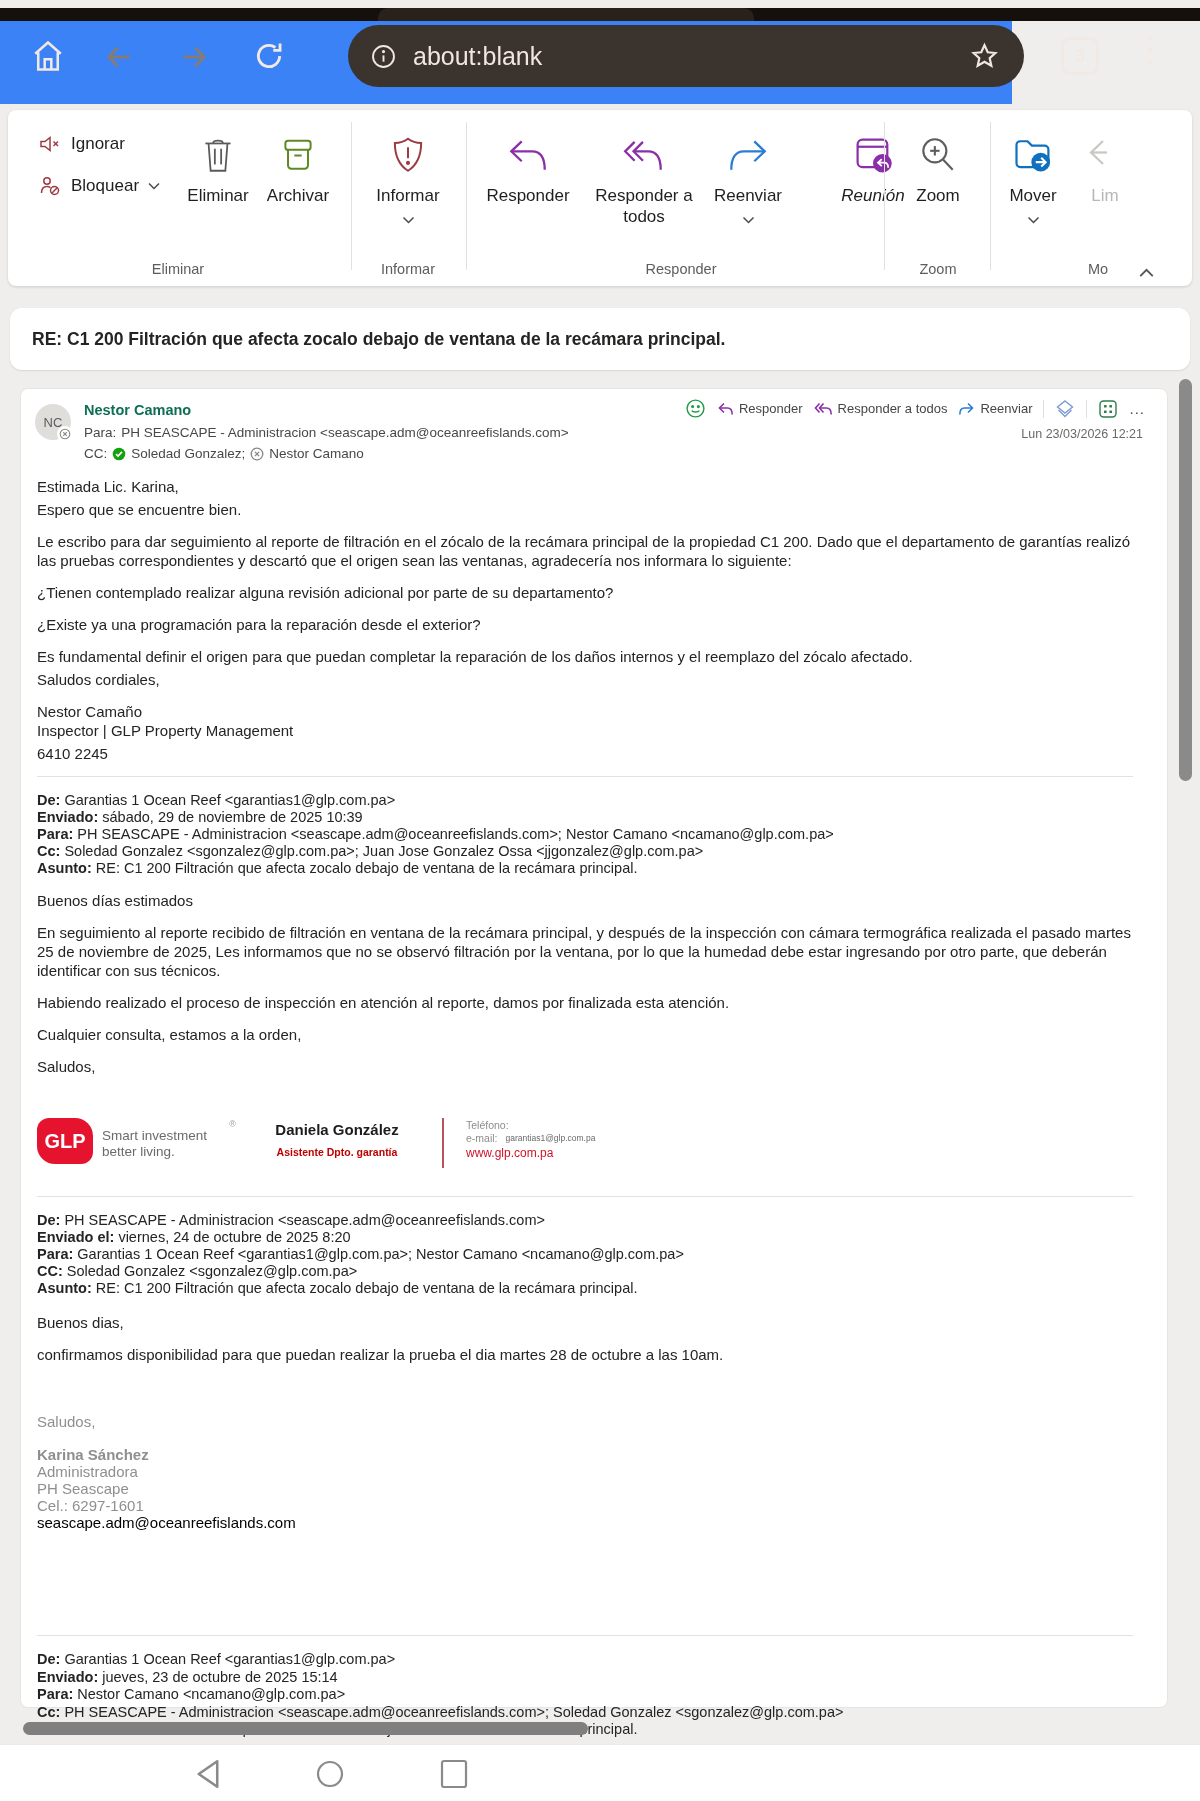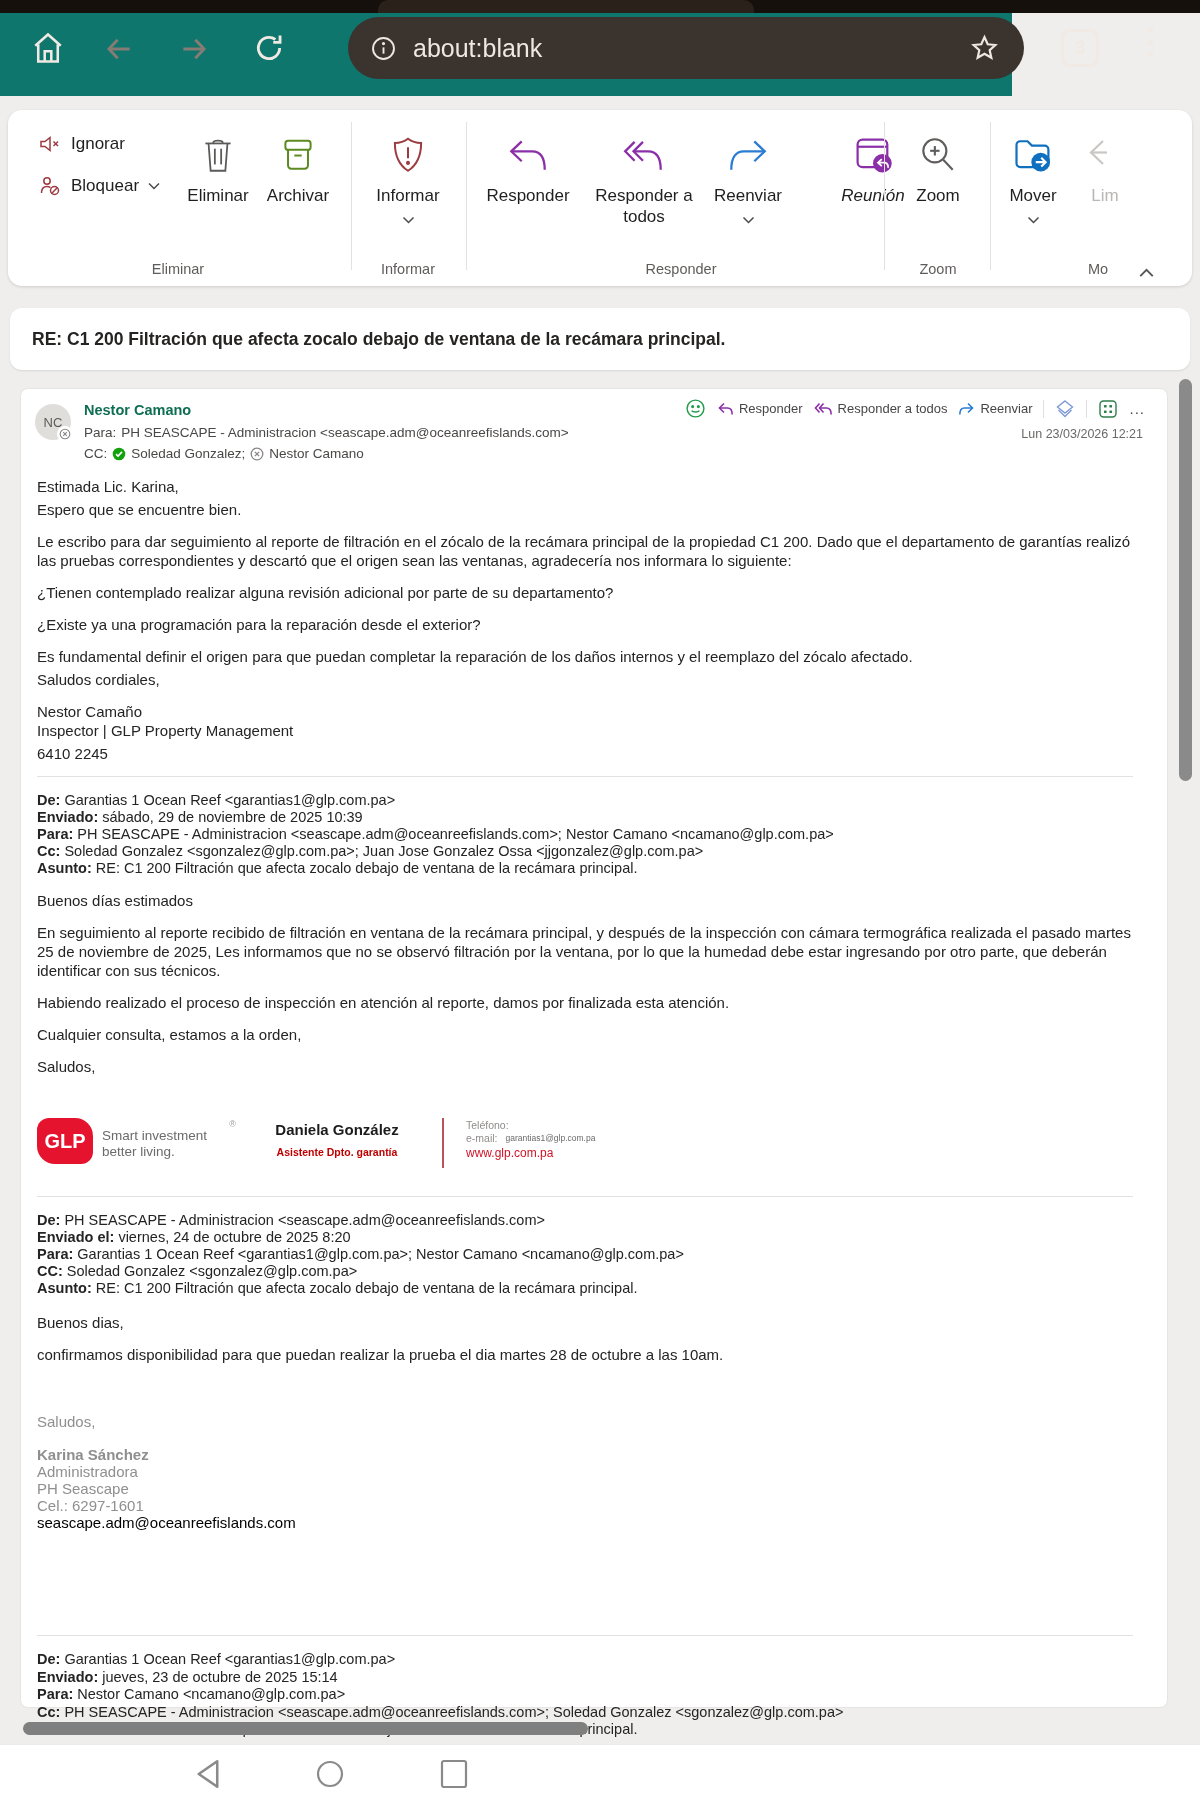--- a/index.html
+++ b/index.html
@@ -2,35 +2,35 @@
 <html><head>
 <meta charset="utf-8">
 <style>
   html,body{margin:0;padding:0;}
   body{width:1200px;height:1801px;position:relative;background:#efeeec;
        font-family:"Liberation Sans",sans-serif;overflow:hidden;-webkit-font-smoothing:antialiased;}
   .abs{position:absolute;}
   svg{display:block;}
 
   
-  .chrome{position:absolute;top:0;left:0;width:1012px;height:96px;background:#0f766e;}
+  .chrome{position:absolute;top:8px;left:0;width:1012px;height:96px;background:#3b82f6;}
   .tabstrip{position:absolute;top:0;left:0;width:1200px;height:13px;background:#15100b;}
   .activetab{position:absolute;top:0;left:378px;width:376px;height:13px;background:#2a211b;border-radius:10px 10px 0 0;}
   .chrome-ic{position:absolute;top:30px;}
   .urlpill{position:absolute;left:348px;top:17px;width:676px;height:62px;border-radius:31px;
            background:#3b332d;display:flex;align-items:center;}
   .urltext{color:#efe7e0;font-size:25px;margin-left:16px;flex:1;}
   .tabcount{position:absolute;left:1061px;top:29px;width:32px;height:32px;border:3px solid #f1e9e3;
             border-radius:9px;color:#f1e9e3;font-size:18px;font-weight:700;display:flex;align-items:center;justify-content:center;}
   .kebab{position:absolute;left:1148px;top:28px;display:flex;flex-direction:column;gap:7px;}
   .kebab i{width:5px;height:5px;border-radius:50%;background:#f1e9e3;}
 
   
   .ribbon{position:absolute;left:8px;top:110px;width:1184px;height:176px;background:#fff;
-          border-radius:14px;box-shadow:0 1px 3px rgba(0,0,0,.14);}
+          border-radius:8px;box-shadow:0 1px 3px rgba(0,0,0,.14);}
   .smallbtn{position:absolute;left:30px;display:flex;align-items:center;gap:9px;color:#1f1f1f;font-size:17px;}
   .bigbtn{position:absolute;top:22px;display:flex;flex-direction:column;align-items:center;color:#1f1f1f;}
   .bicon{height:46px;display:flex;align-items:center;justify-content:center;}
   .blabel{font-size:17px;margin-top:7px;line-height:21px;text-align:center;white-space:nowrap;}
   .grouplabel{position:absolute;bottom:9px;font-size:14.5px;color:#5f5d5b;text-align:center;}
   .vdiv{position:absolute;top:12px;bottom:16px;width:1px;background:#e3e1df;}
   .dis{color:#b9b7b5;}
 
   
   .subjectcard{position:absolute;left:10px;top:308px;width:1180px;height:62px;background:#fff;border-radius:12px;

